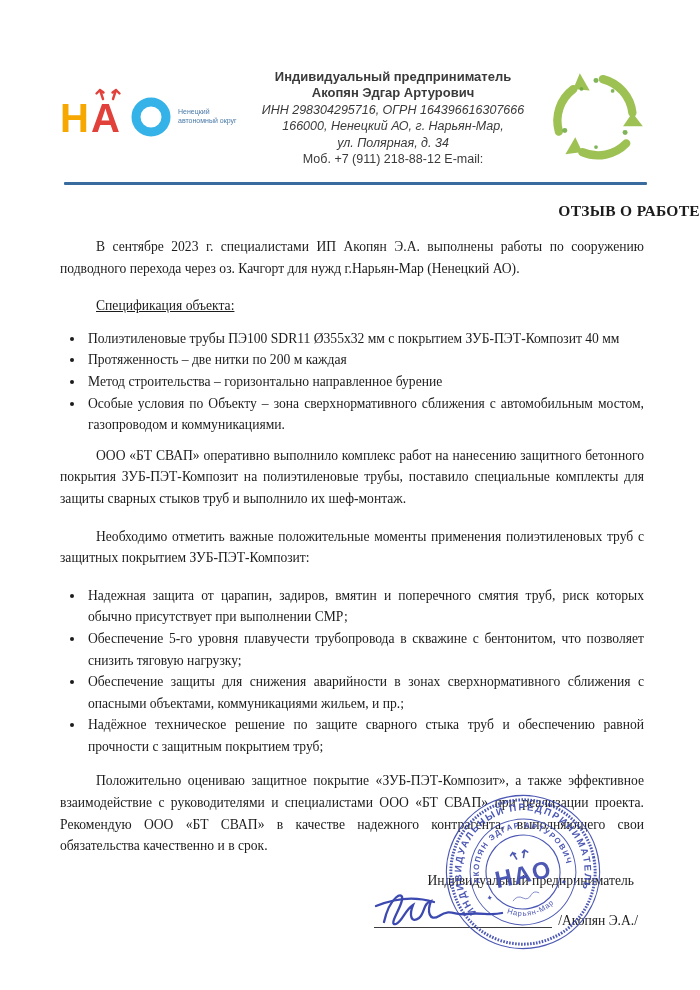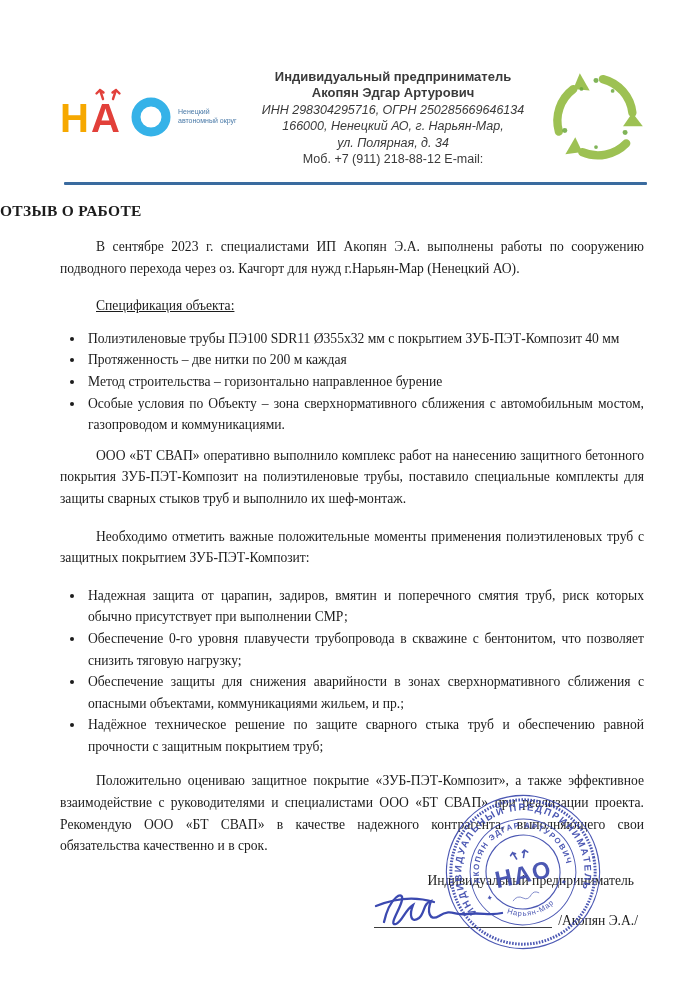--- a/index.html
+++ b/index.html
@@ -8,21 +8,21 @@
   
   .header{display:flex;align-items:center;padding:66px 48px 0 58px;}
   .logo-wrap{flex:0 0 188px;}
   .hdr-center{flex:1;text-align:center;font-family:"Liberation Sans",sans-serif;
               font-size:12.5px;line-height:16.5px;color:#3a3a3a;}
   .hdr-center .b{font-weight:bold;font-size:13px;}
   .hdr-center .i{font-style:italic;}
   .recycle-wrap{flex:0 0 112px;display:flex;justify-content:center;}
   .rule{height:3px;background:#3a6b9f;margin:12px 53px 0 64px;border-radius:1px;}
   
-  .doc-title{text-align:left;font-weight:bold;font-size:15.5px;margin-top:17px;letter-spacing:.3px;}
+  .doc-title{text-align:right;font-weight:bold;font-size:15.5px;margin-top:17px;letter-spacing:.3px;}
   .body-text{margin:10px 56px 0 60px;font-size:13.6px;line-height:21.6px;text-align:justify;}
   .body-text p{margin:16px 0;text-indent:36px;}
   .spec-head{text-indent:36px;margin:11px 0;font-family:Liberation Serif, serif;}
   .spec-head span{text-decoration:underline;}
   ul.doc-list{margin:2px 0;padding-left:25px;}
   ul.doc-list li{padding-left:3px;margin:0;}
   .mt8{margin-top:9px !important;}
   .mt12{margin-top:13px !important;}
   
   .sig-block{margin:14px 62px 0 0;display:flex;flex-direction:column;align-items:flex-end;
@@ -53,21 +53,21 @@
         </g>
         <circle cx="93" cy="30" r="15" stroke="#35b2e8" stroke-width="9" fill="none"></circle>
         <text x="120" y="27" font-size="7" fill="#4a7aa8">Ненецкий</text>
         <text x="120" y="36" font-size="7" fill="#4a7aa8">автономный округ</text>
       </svg>
     </div>
 
     <div class="hdr-center">
       <div class="b">Индивидуальный предприниматель</div>
       <div class="b">Акопян Эдгар Артурович</div>
-      <div class="i">ИНН 298304295716, ОГРН 250285669646134</div>
+      <div class="i">ИНН 298304295716, ОГРН 164396616307666</div>
       <div class="i">166000, Ненецкий АО, г. Нарьян-Мар,</div>
       <div class="i">ул. Полярная, д. 34</div>
       <div>Моб. +7 (911) 218-88-12 E-mail:</div>
     </div>
 
     <div class="recycle-wrap">
       <svg width="104" height="104" viewBox="0 0 100 100">
         <g stroke="#9dc153" stroke-width="8" fill="none" stroke-linecap="round">
           <path d="M 56.6 12.6 A 38 38 0 0 1 85 45"></path>
           <path d="M 56.6 12.6 A 38 38 0 0 1 85 45" transform="rotate(120 50 50)"></path>
@@ -106,21 +106,21 @@
       <li>Протяженность – две нитки по 200 м каждая</li>
       <li>Метод строительства – горизонтально направленное бурение</li>
       <li>Особые условия по Объекту – зона сверхнормативного сближения с автомобильным мостом, газопроводом и коммуникациями.</li>
     </ul>
 
     <p class="mt8">ООО «БТ СВАП» оперативно выполнило комплекс работ на нанесению защитного бетонного покрытия ЗУБ-ПЭТ-Композит на полиэтиленовые трубы, поставило специальные комплекты для защиты сварных стыков труб и выполнило их шеф-монтаж.</p>
     <p class="mt8">Необходимо отметить важные положительные моменты применения полиэтиленовых труб с защитных покрытием ЗУБ-ПЭТ-Композит:</p>
 
     <ul class="doc-list">
       <li>Надежная защита от царапин, задиров, вмятин и поперечного смятия труб, риск которых обычно присутствует при выполнении СМР;</li>
-      <li>Обеспечение 0-го уровня плавучести трубопровода в скважине с бентонитом, что позволяет снизить тяговую нагрузку;</li>
+      <li>Обеспечение 5-го уровня плавучести трубопровода в скважине с бентонитом, что позволяет снизить тяговую нагрузку;</li>
       <li>Обеспечение защиты для снижения аварийности в зонах сверхнормативного сближения с опасными объектами, коммуникациями жильем, и пр.;</li>
       <li>Надёжное техническое решение по защите сварного стыка труб и обеспечению равной прочности с защитным покрытием труб;</li>
     </ul>
 
     <p class="mt12">Положительно оцениваю защитное покрытие «ЗУБ-ПЭТ-Композит», а также эффективное взаимодействие с руководителями и специалистами  ООО «БТ СВАП» при реализации проекта. Рекомендую ООО «БТ СВАП» в качестве надежного контрагента, выполняющего свои обязательства качественно и в срок.</p>
   </div>
 
   <div class="sig-block">
     <div class="sig-role">Индивидуальный предприниматель</div>
     <div class="sig-row">

